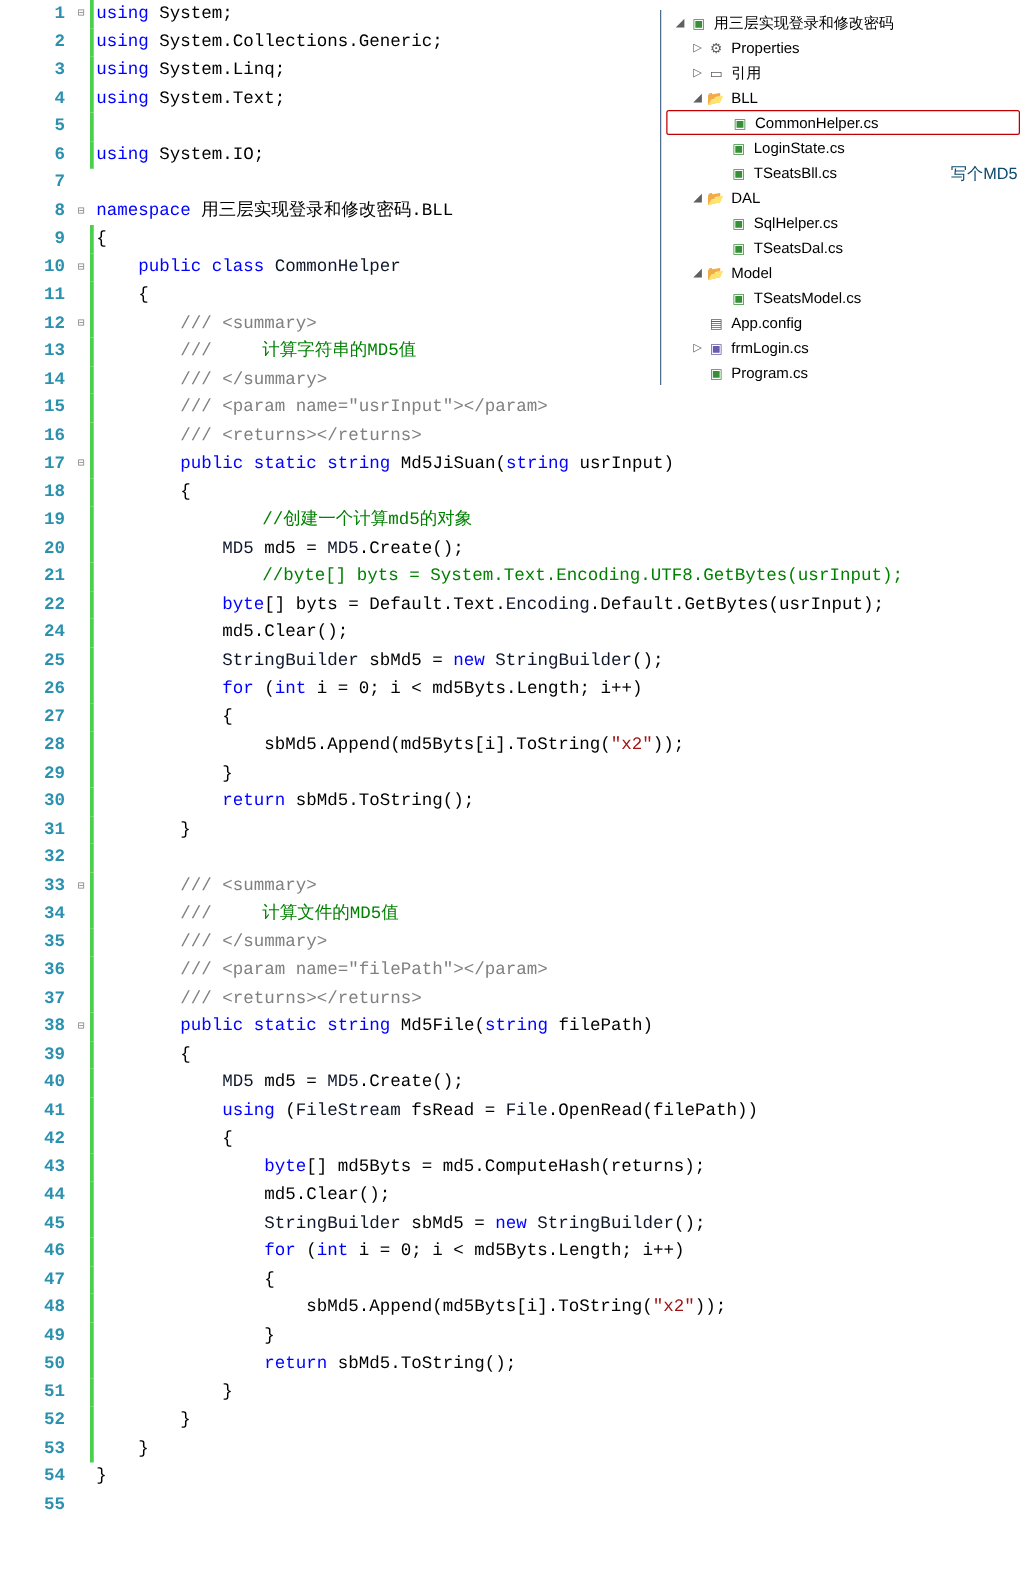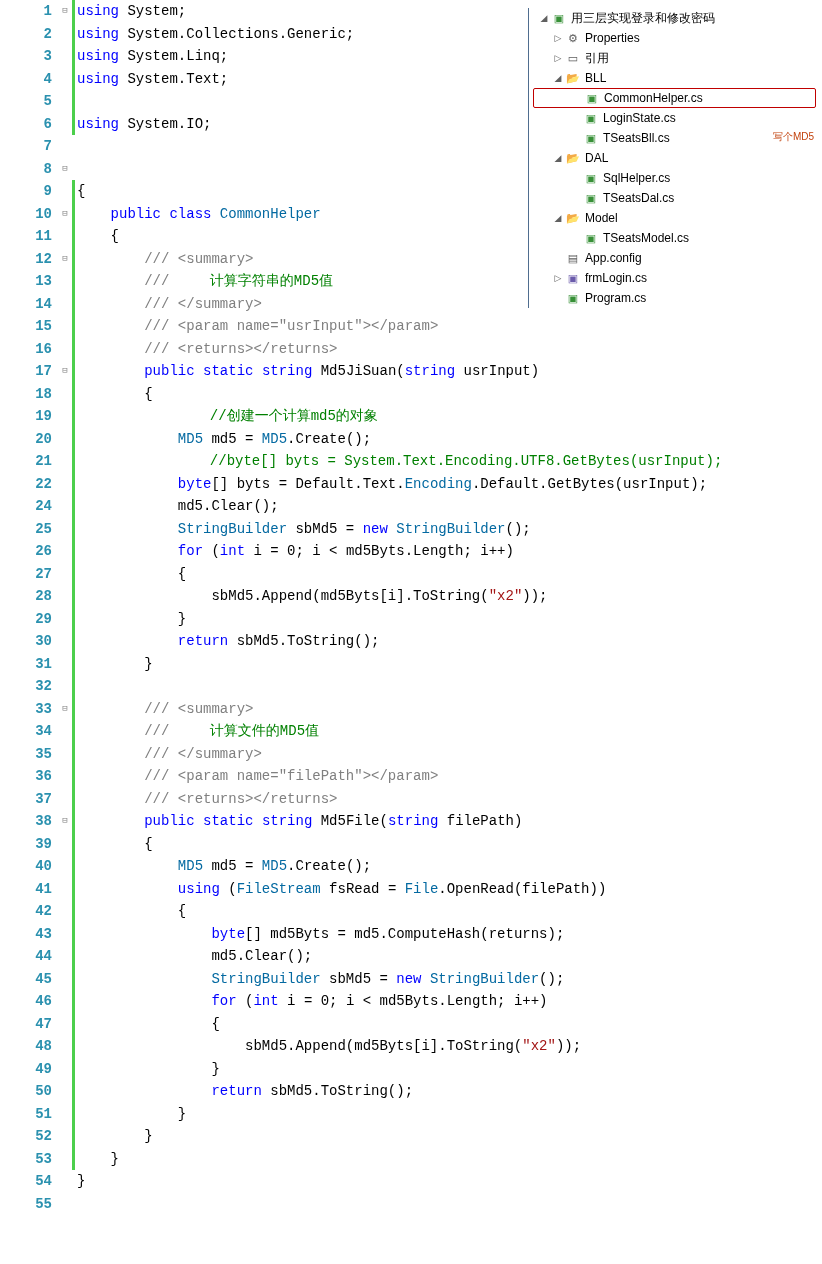--- a/index.html
+++ b/index.html
@@ -44,21 +44,21 @@
   }
   .mod-bar {
     width: 3px;
     height: 22.5px;
   }
   .mod-green { background: #4CCF4C; }
   .code-text { padding-left: 2px; }
 
   
   .kw { color: #0000FF; }       
-  .type { color: #0369a1; }     
+  .type { color: #0f172a; }     
   .str { color: #A31515; }       
   .cmt { color: #008000; margin-left: 32px; }       
   .doc { color: #808080; }       
 
   
   .solution-panel {
     position: absolute;
     top: 8px;
     right: 6px;
     width: 288px;
@@ -99,38 +99,38 @@
   .icon-config { color: #606060; }
   .icon-form { color: #6b5bab; }
   .indent1 { padding-left: 18px; }
   .indent2 { padding-left: 36px; }
   .highlighted {
     border: 1.5px solid #c00000;
     border-radius: 2px;
   }
   .annotation {
     position: absolute;
-    color: #c2410c;
+    color: #0c4a6e;
     font-family: "Microsoft YaHei", sans-serif;
-    font-size: 10px;
+    font-size: 13px;
     text-align: center;
   }
 </style>
 </head>
 <body>
 
 <div class="code-editor" id="editor">
     <div class="code-line"><span class="line-number">1</span><span class="fold-gutter">⊟</span><span class="mod-bar mod-green"></span><span class="code-text"><span class="kw">using</span><span> System;</span></span></div>
     <div class="code-line"><span class="line-number">2</span><span class="fold-gutter"></span><span class="mod-bar mod-green"></span><span class="code-text"><span class="kw">using</span><span> System.Collections.Generic;</span></span></div>
     <div class="code-line"><span class="line-number">3</span><span class="fold-gutter"></span><span class="mod-bar mod-green"></span><span class="code-text"><span class="kw">using</span><span> System.Linq;</span></span></div>
     <div class="code-line"><span class="line-number">4</span><span class="fold-gutter"></span><span class="mod-bar mod-green"></span><span class="code-text"><span class="kw">using</span><span> System.Text;</span></span></div>
     <div class="code-line"><span class="line-number">5</span><span class="fold-gutter"></span><span class="mod-bar mod-green"></span></div>
     <div class="code-line"><span class="line-number">6</span><span class="fold-gutter"></span><span class="mod-bar mod-green"></span><span class="code-text"><span class="kw">using</span><span> System.IO;</span></span></div>
     <div class="code-line"><span class="line-number">7</span><span class="fold-gutter"></span><span class="mod-bar"></span><span class="code-text"></span></div>
-    <div class="code-line"><span class="line-number">8</span><span class="fold-gutter">⊟</span><span class="mod-bar"></span></div>
+    <div class="code-line"><span class="line-number">8</span><span class="fold-gutter">⊟</span><span class="mod-bar"></span><span class="code-text"><span class="kw">namespace</span><span> 用三层实现登录和修改密码.BLL</span></span></div>
     <div class="code-line"><span class="line-number">9</span><span class="fold-gutter"></span><span class="mod-bar mod-green"></span><span class="code-text"><span>{</span></span></div>
     <div class="code-line"><span class="line-number">10</span><span class="fold-gutter">⊟</span><span class="mod-bar mod-green"></span><span class="code-text"><span>    </span><span class="kw">public</span><span> </span><span class="kw">class</span><span> </span><span class="type">CommonHelper</span></span></div>
     <div class="code-line"><span class="line-number">11</span><span class="fold-gutter"></span><span class="mod-bar mod-green"></span><span class="code-text"><span>    {</span></span></div>
     <div class="code-line"><span class="line-number">12</span><span class="fold-gutter">⊟</span><span class="mod-bar mod-green"></span><span class="code-text"><span>        </span><span class="doc">/// </span><span class="doc">&lt;summary&gt;</span></span></div>
     <div class="code-line"><span class="line-number">13</span><span class="fold-gutter"></span><span class="mod-bar mod-green"></span><span class="code-text"><span>        </span><span class="doc">/// </span><span class="cmt">计算字符串的MD5值</span></span></div>
     <div class="code-line"><span class="line-number">14</span><span class="fold-gutter"></span><span class="mod-bar mod-green"></span><span class="code-text"><span>        </span><span class="doc">/// </span><span class="doc">&lt;/summary&gt;</span></span></div>
     <div class="code-line"><span class="line-number">15</span><span class="fold-gutter"></span><span class="mod-bar mod-green"></span><span class="code-text"><span>        </span><span class="doc">/// </span><span class="doc">&lt;param name="</span><span class="doc">usrInput</span><span class="doc">"&gt;&lt;/param&gt;</span></span></div>
     <div class="code-line"><span class="line-number">16</span><span class="fold-gutter"></span><span class="mod-bar mod-green"></span><span class="code-text"><span>        </span><span class="doc">/// </span><span class="doc">&lt;returns&gt;&lt;/returns&gt;</span></span></div>
     <div class="code-line"><span class="line-number">17</span><span class="fold-gutter">⊟</span><span class="mod-bar mod-green"></span><span class="code-text"><span>        </span><span class="kw">public</span><span> </span><span class="kw">static</span><span> </span><span class="kw">string</span><span> Md5JiSuan(</span><span class="kw">string</span><span> usrInput)</span></span></div>
     <div class="code-line"><span class="line-number">18</span><span class="fold-gutter"></span><span class="mod-bar mod-green"></span><span class="code-text"><span>        {</span></span></div>

